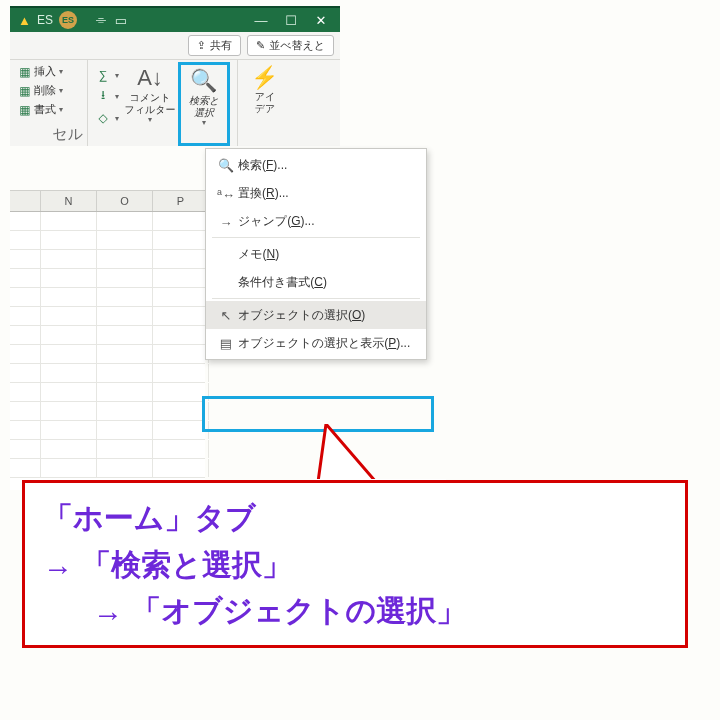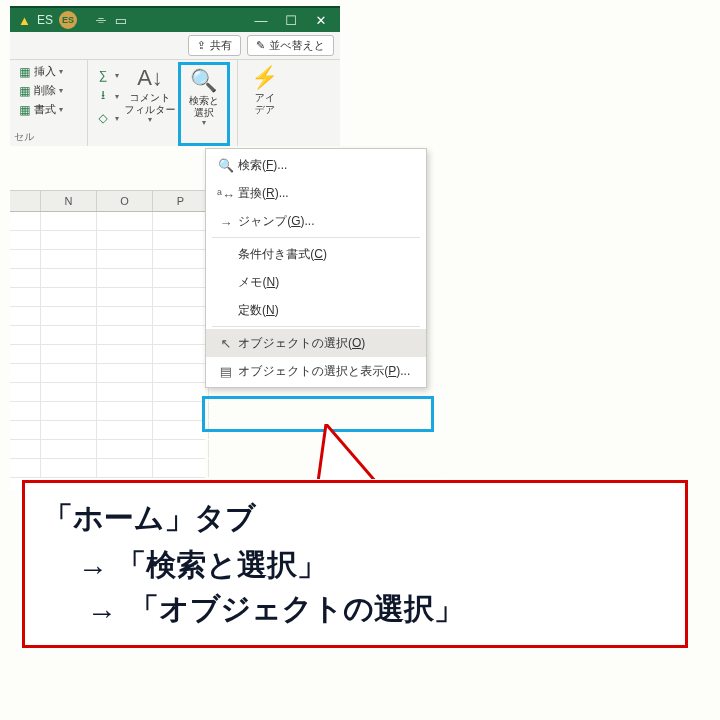--- a/index.html
+++ b/index.html
@@ -78,22 +78,22 @@
   .rgroup {
     border-right: 1px solid #d8d8d4;
     display: flex;
     flex-direction: column;
     align-items: stretch;
     padding: 2px 4px 0 4px;
     box-sizing: border-box;
     position: relative;
   }
   .rgroup .glabel {
-    text-align: left;
-    font-size: 10px;
+    text-align: right;
+    font-size: 15px;
     color: #6a6a6a;
     padding: 2px 0;
   }
   .smallbtn {
     display: flex;
     align-items: center;
     font-size: 11px;
     padding: 2px 2px;
     white-space: nowrap;
   }
@@ -206,27 +206,27 @@
   }
   .callout-line {
     position: absolute;
     left: 316px; top: 424px;
     width: 130px; height: 60px;
     pointer-events: none;
   }
   .callout p {
     margin: 0;
     font-size: 30px;
-    color: #0f172a;
+    color: #6d28d9;
     font-weight: bold;
     line-height: 1.55;
     white-space: nowrap;
   }
-  .callout p.ind1 { padding-left: 0; margin-left: 35px; }
-  .callout p.ind2 { padding-left: 50px; font-family: Liberation Mono, monospace; }
+  .callout p.ind1 { padding-left: 0; }
+  .callout p.ind2 { padding-left: 50px; }
 
 </style>
 </head>
 <body>
 
 <div class="titlebar">
   <span class="tri">▲</span>
   <span>ES</span>
   <span class="es-badge">ES</span>
   <span class="spacer"></span>
@@ -288,31 +288,31 @@
           </div>
       </div>
       <div class="bigbtn" style="width:56px;">
         <span class="bigic">A↓</span>
         <span style="white-space:pre;">コメント
 フィルター</span>
         <span class="dd">▾</span>
       </div>
       <div class="bigbtn hl-blue" style="width:52px;">
         <span class="bigic">🔍</span>
-        <span style="white-space:pre;">検索と
+        <span style="white-space:pre;font-style:italic;">検索と
 選択</span>
         <span class="dd">▾</span>
       </div>
     </div>
   </div>
 
   <div class="rgroup" style="width:50px; border-right:none;">
     <div class="bigbtn" style="width:46px;">
       <span class="bigic" style="color:#2a6fd6;">⚡</span>
-      <span style="white-space:pre;">アイ
+      <span style="white-space:pre;font-family:Liberation Mono, monospace;">アイ
 デア</span>
     </div>
     <div class="glabel">&nbsp;</div>
   </div>
 </div>
 
 <div class="sheet">
   <div class="colheads">
     <div></div>
     <div>N</div>
@@ -416,29 +416,25 @@
     <span class="mic">ᵃ↔</span>
     <span>置換(<u>R</u>)...</span>
   </div>
   <div class="mi">
     <span class="mic">→</span>
     <span>ジャンプ(<u>G</u>)...</span>
   </div>
   <div class="sep"></div>
   <div class="mi">
     <span class="mic"></span>
+    <span>メモ(<u>N</u>)</span>
+  </div>
+  <div class="mi">
+    <span class="mic"></span>
     <span>条件付き書式(<u>C</u>)</span>
-  </div>
-  <div class="mi">
-    <span class="mic"></span>
-    <span>メモ(<u>N</u>)</span>
-  </div>
-  <div class="mi">
-    <span class="mic"></span>
-    <span>定数(<u>N</u>)</span>
   </div>
   <div class="sep"></div>
   <div class="mi selected">
     <span class="mic">↖</span>
     <span>オブジェクトの選択(<u>O</u>)</span>
   </div>
   <div class="mi">
     <span class="mic">▤</span>
     <span>オブジェクトの選択と表示(<u>P</u>)...</span>
   </div>

